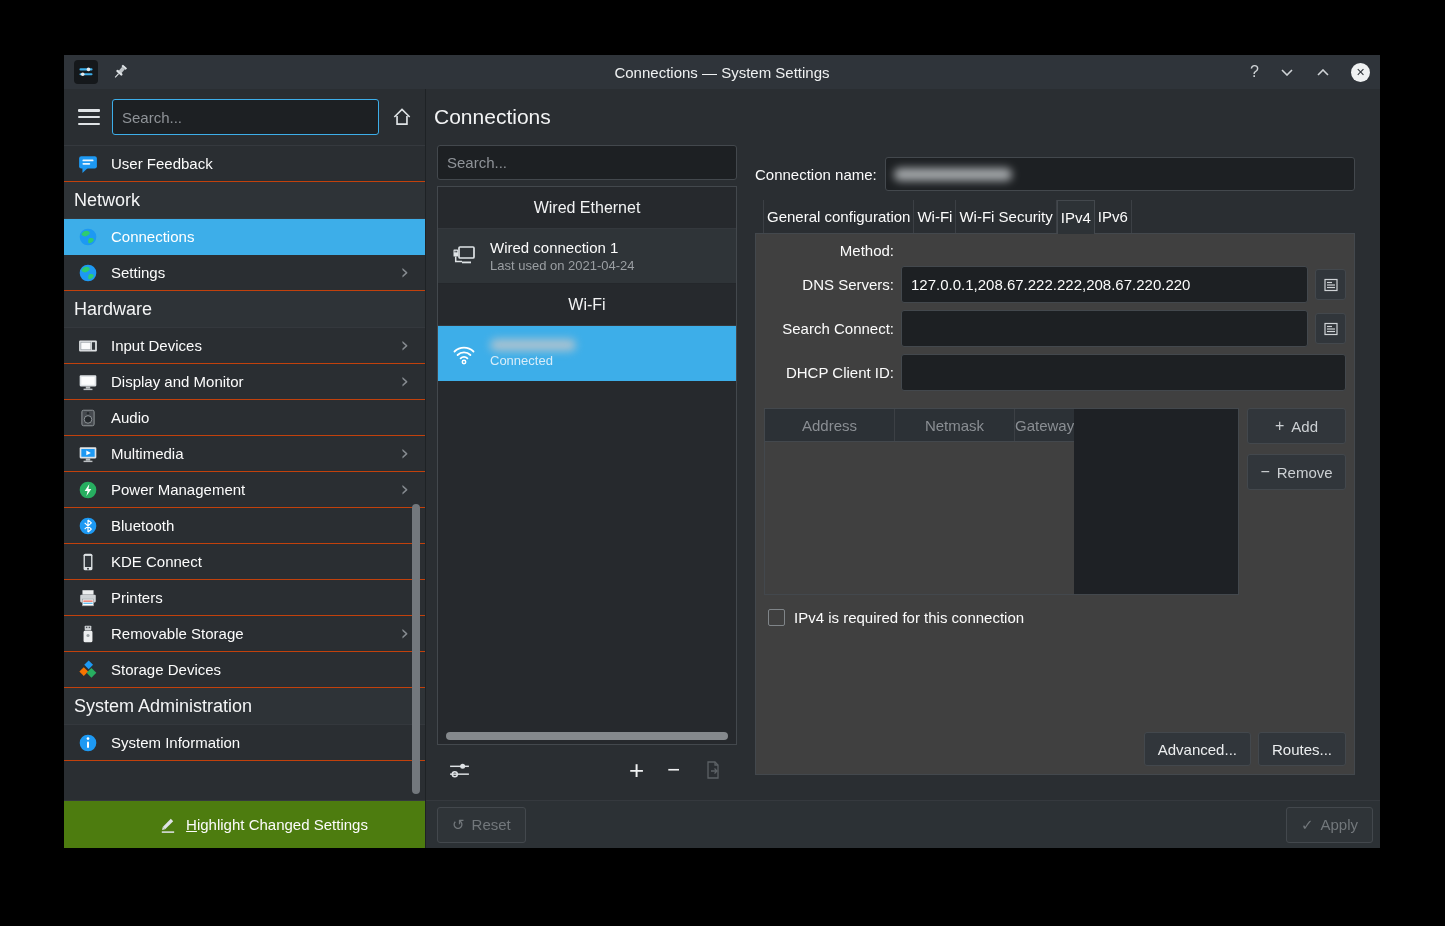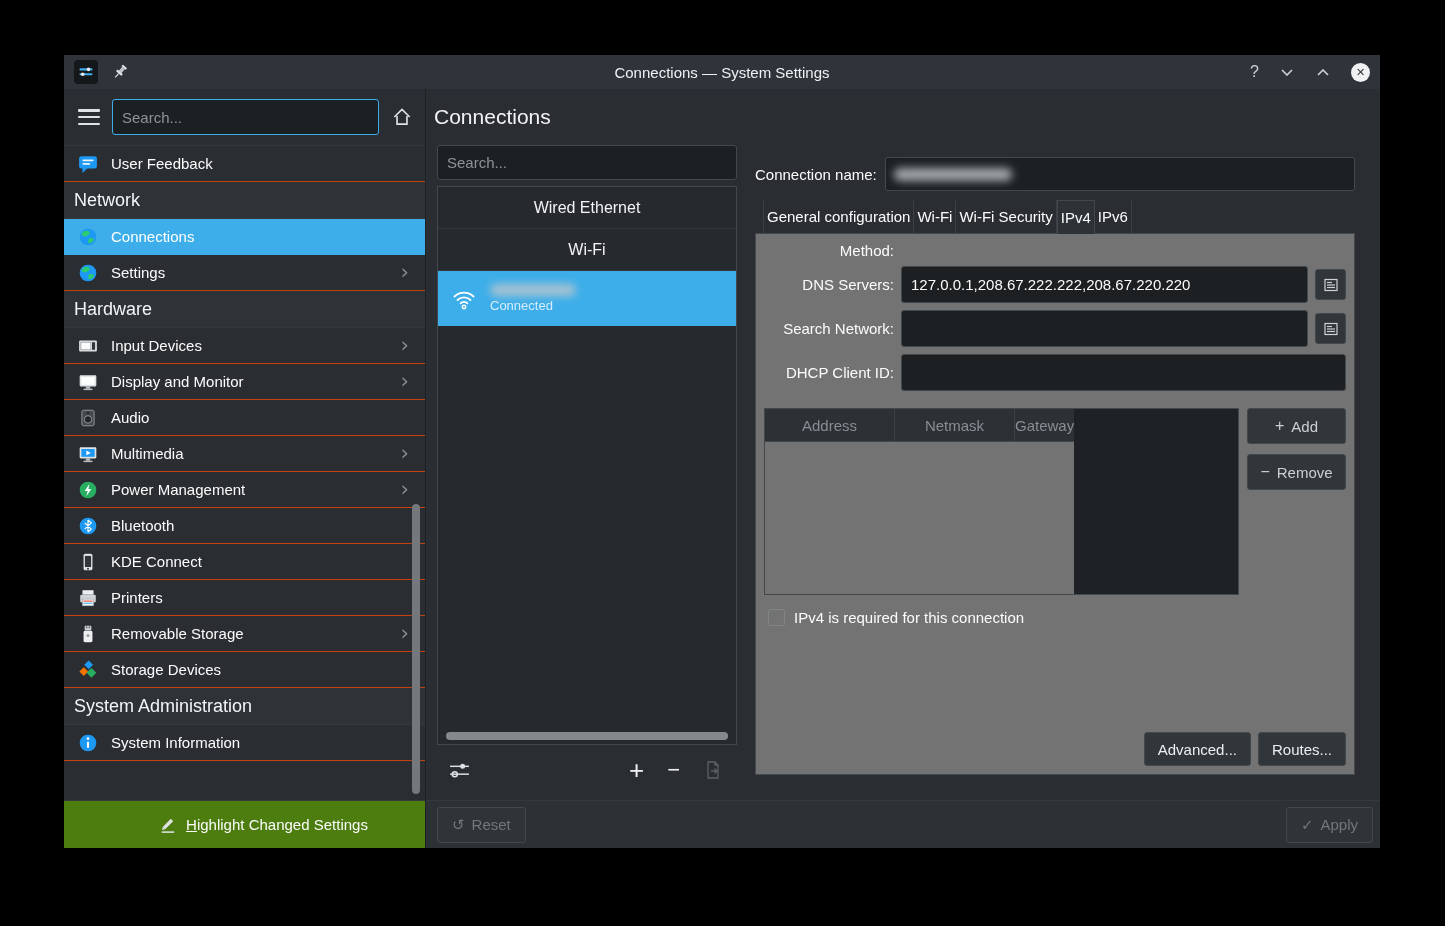--- a/index.html
+++ b/index.html
@@ -99,21 +99,21 @@
 
   .blur-blob { height:13px; border-radius:6px; background:#c4c8cb; filter:blur(4px); opacity:.8; }
 
   .tabs { display:flex; margin-left:8px; height:33px; flex:0 0 auto; position:relative; z-index:2; }
   .tab { padding:0 3px; display:flex; align-items:center; color:#fcfcfc; font-size:15px;
          border-right:1px solid #3c4045; }
   .tab:first-child { border-left:1px solid #3c4045; }
   .tab.active { background:#2d3236; border:1px solid #43484d; border-bottom:none;
                 margin-bottom:-1px; padding-bottom:1px; }
 
-  .tab-frame { height:542px; flex:0 0 auto; border:1px solid #43484d; background:#737373;
+  .tab-frame { height:542px; flex:0 0 auto; border:1px solid #43484d; background:#404040;
                padding:8px; position:relative; display:flex; flex-direction:column; }
   .field-row { display:flex; align-items:center; margin-bottom:7px; flex:0 0 auto; }
   .field-row > label { width:137px; flex:0 0 auto; text-align:right; color:#fcfcfc; font-size:15px;
                        padding-right:7px; }
   .combobox { flex:1; height:37px; background:#24282c; border:1px solid #43484d; border-radius:3px;
               display:flex; align-items:center; padding:0 10px; color:#fcfcfc; font-size:15px; }
   .combobox .cbx-chev { margin-left:auto; }
   .text-input { flex:1; height:37px; background:#1d2023; border:1px solid #43484d; border-radius:3px;
                 color:#fcfcfc; font-size:15px; padding:8px 9px; outline:none; min-width:0;
                 font-family:"Liberation Sans","DejaVu Sans",sans-serif; }
@@ -389,20 +389,36 @@
         <div class="page-title-row">
           <div class="page-title">Connections</div>
         </div>
 
         <div class="main-row">
 
           <div class="conn-panel">
             <input class="conn-search" placeholder="Search..." style="">
             <div class="conn-frame" id="conn-frame">
               <div class="group-header">Wired Ethernet</div>
+                <div class="conn-item">
+                  <span class="cic">
+                    <svg viewBox="0 0 28 28">
+                      <rect x="9" y="5" width="15" height="11" rx="1" fill="none" stroke="#dfe3e6" stroke-width="1.7"></rect>
+                      <rect x="12" y="19.5" width="9" height="1.8" fill="#dfe3e6"></rect>
+                      <rect x="3.5" y="7.5" width="4.5" height="7" rx="0.6" fill="#dfe3e6"></rect>
+                      <rect x="4.6" y="8.8" width="1" height="1.6" fill="#31363b"></rect>
+                      <rect x="6.2" y="8.8" width="1" height="1.6" fill="#31363b"></rect>
+                      <path d="M5.7 14.5 L5.7 19.5 L12 19.5" stroke="#dfe3e6" stroke-width="1.5" fill="none"></path>
+                    </svg>
+                  </span>
+                  <span class="ctxt">
+                    <span class="conn-title">Wired connection 1</span>
+                    <span class="conn-sub">Last used on 2021-04-24</span>
+                  </span>
+                </div>
                 <div class="group-header">Wi-Fi</div>
                 <div class="conn-item selected">
                   <span class="cic">
                     <svg viewBox="0 0 28 28">
                       <path d="M4.5 12.5 A13.5 13.5 0 0 1 23.5 12.5" stroke="#fff" stroke-width="1.8" fill="none" stroke-linecap="round"></path>
                       <path d="M7.6 16 A9 9 0 0 1 20.4 16" stroke="#fff" stroke-width="1.8" fill="none" stroke-linecap="round"></path>
                       <path d="M10.6 19.3 A4.8 4.8 0 0 1 17.4 19.3" stroke="#fff" stroke-width="1.8" fill="none" stroke-linecap="round"></path>
                       <circle cx="14" cy="23" r="1.7" fill="none" stroke="#fff" stroke-width="1.5"></circle>
                     </svg>
                   </span>
@@ -462,21 +478,21 @@
                 <div class="mini-btn">
                   <svg viewBox="0 0 16 16" width="16" height="16">
                     <rect x="2" y="2.5" width="12" height="11" fill="none" stroke="#cfd3d6" stroke-width="1.2"></rect>
                     <line x1="4" y1="5.5" x2="9" y2="5.5" stroke="#cfd3d6" stroke-width="1.2"></line>
                     <line x1="4" y1="8" x2="12" y2="8" stroke="#cfd3d6" stroke-width="1.2"></line>
                     <line x1="4" y1="10.5" x2="12" y2="10.5" stroke="#cfd3d6" stroke-width="1.2"></line>
                   </svg>
                 </div>
               </div>
               <div class="field-row">
-                <label>Search Network:</label>
+                <label>Search Connect:</label>
                 <input class="text-input" value="" style="">
                 <div class="mini-btn">
                   <svg viewBox="0 0 16 16" width="16" height="16">
                     <rect x="2" y="2.5" width="12" height="11" fill="none" stroke="#cfd3d6" stroke-width="1.2"></rect>
                     <line x1="4" y1="5.5" x2="9" y2="5.5" stroke="#cfd3d6" stroke-width="1.2"></line>
                     <line x1="4" y1="8" x2="12" y2="8" stroke="#cfd3d6" stroke-width="1.2"></line>
                     <line x1="4" y1="10.5" x2="12" y2="10.5" stroke="#cfd3d6" stroke-width="1.2"></line>
                   </svg>
                 </div>
               </div>

